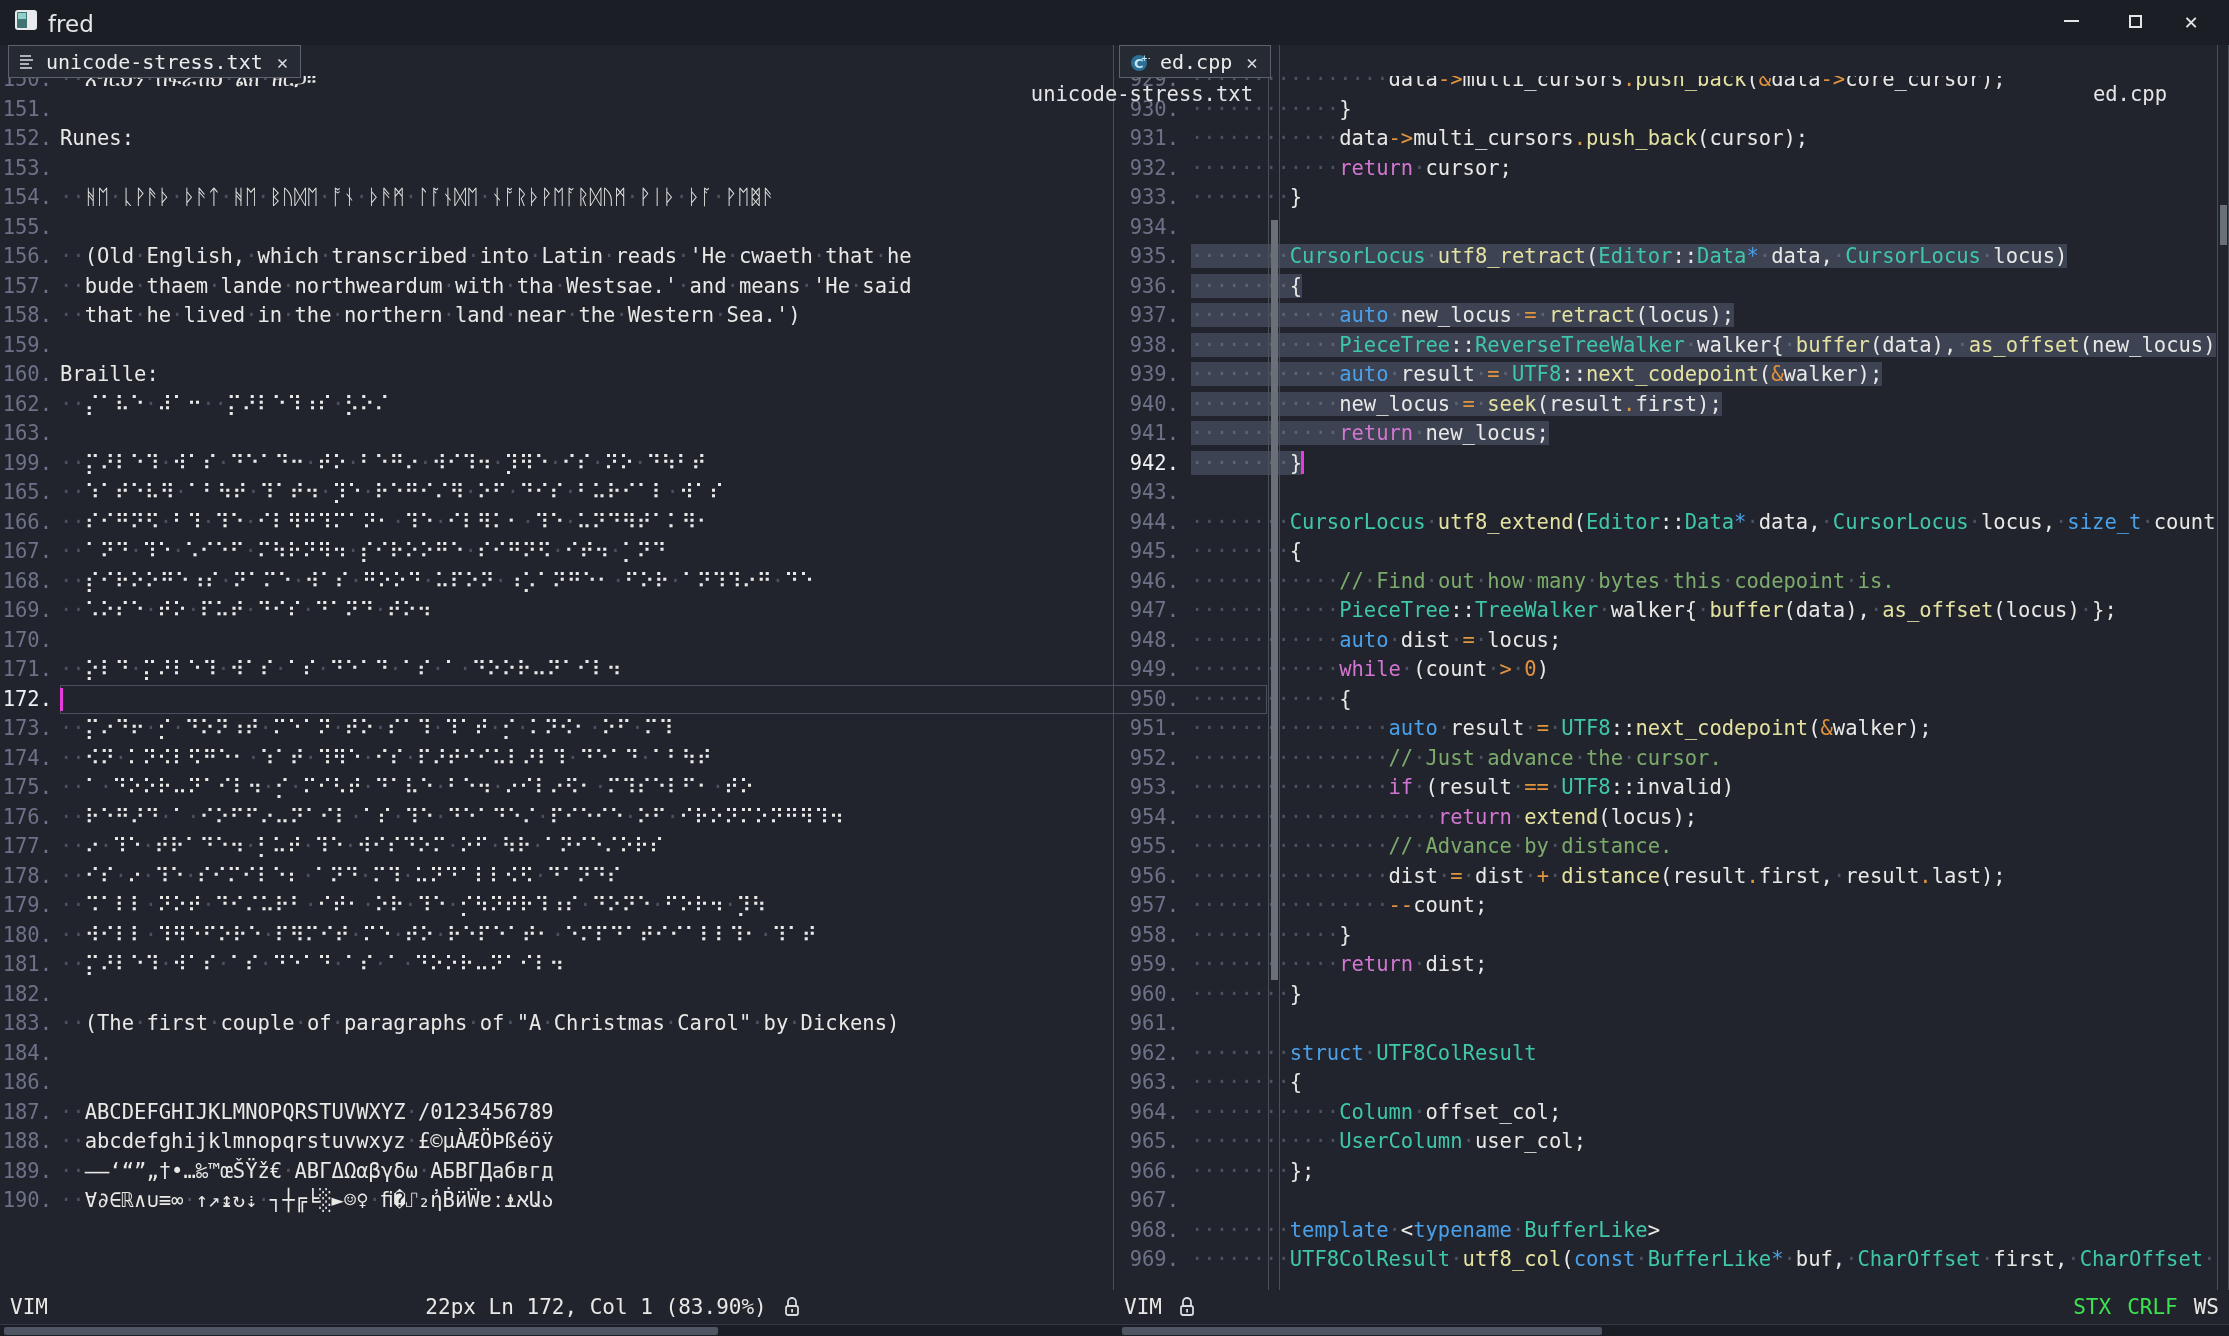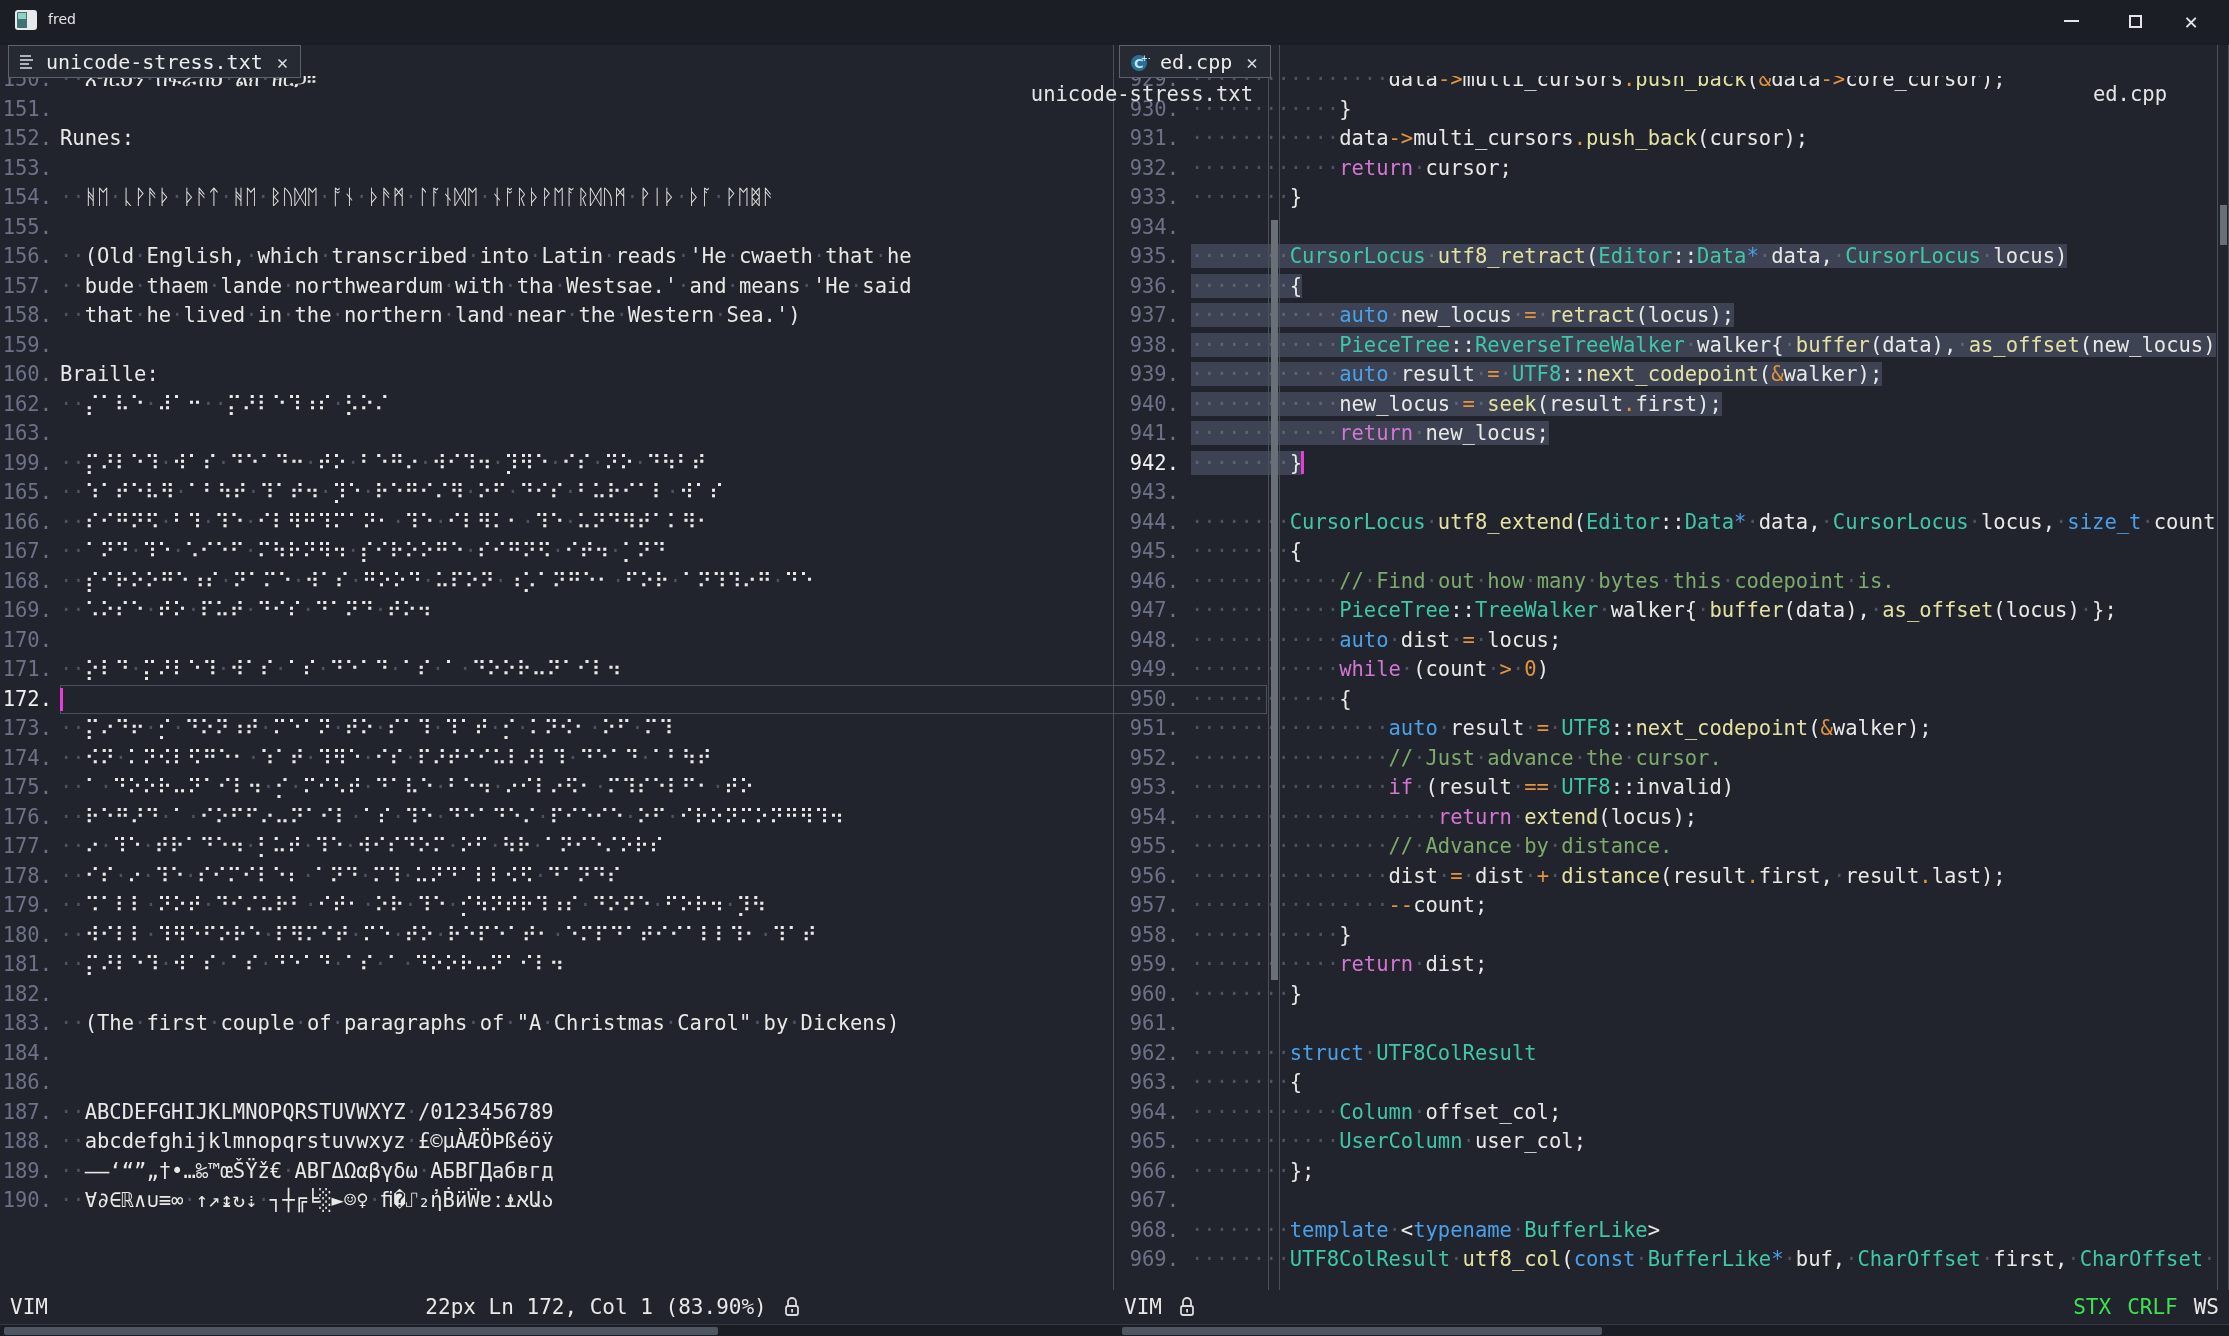--- a/index.html
+++ b/index.html
@@ -3,21 +3,21 @@
 <meta charset="utf-8">
 <style>
   * { margin:0; padding:0; box-sizing:border-box; }
   html,body { width:2229px; height:1336px; overflow:hidden; background:#21242c;
     font-family:"DejaVu Sans Mono","Liberation Mono",monospace; }
 
   
   .titlebar { position:absolute; left:0; top:0; width:2229px; height:45px; background:#1b1e25; z-index:10; }
   .appicon { position:absolute; left:15px; top:10px; width:22px; height:20px; border:2px solid #e9eaec; border-radius:3px; background:linear-gradient(90deg,#3f7472 0 55%,#e9eaec 55% 100%); }
   .appicon:after{ content:""; position:absolute; left:1px; top:1px; width:8px; height:6px; background:#8fd0c8; }
-  .apptitle { position:absolute; left:48px; top:11px; color:#e4e6e8; font-size:14px; font-family:"DejaVu Sans","Liberation Sans",sans-serif; }
+  .apptitle { position:absolute; left:48px; top:11px; color:#e4e6e8; font-size:23px; font-family:"DejaVu Sans","Liberation Sans",sans-serif; }
   .wbtn { position:absolute; top:0; width:60px; height:42px; display:flex; align-items:center; justify-content:center; color:#e4e6e8; }
   .wbtn.min { right:128px; } .wbtn.max { right:64px; } .wbtn.cls { right:8px; font-size:22px; }
   .minbar { width:15px; height:2px; background:#e4e6e8; }
   .maxbox { width:13px; height:13px; border:2px solid #e4e6e8; }
 
   
   .pane { position:absolute; top:45px; bottom:0; background:#21242c; overflow:hidden; }
   .pane.left { left:0; width:1280px; }
   .pane.right { left:1113px; width:1116px; border-left:1px solid #494e59; }
 

